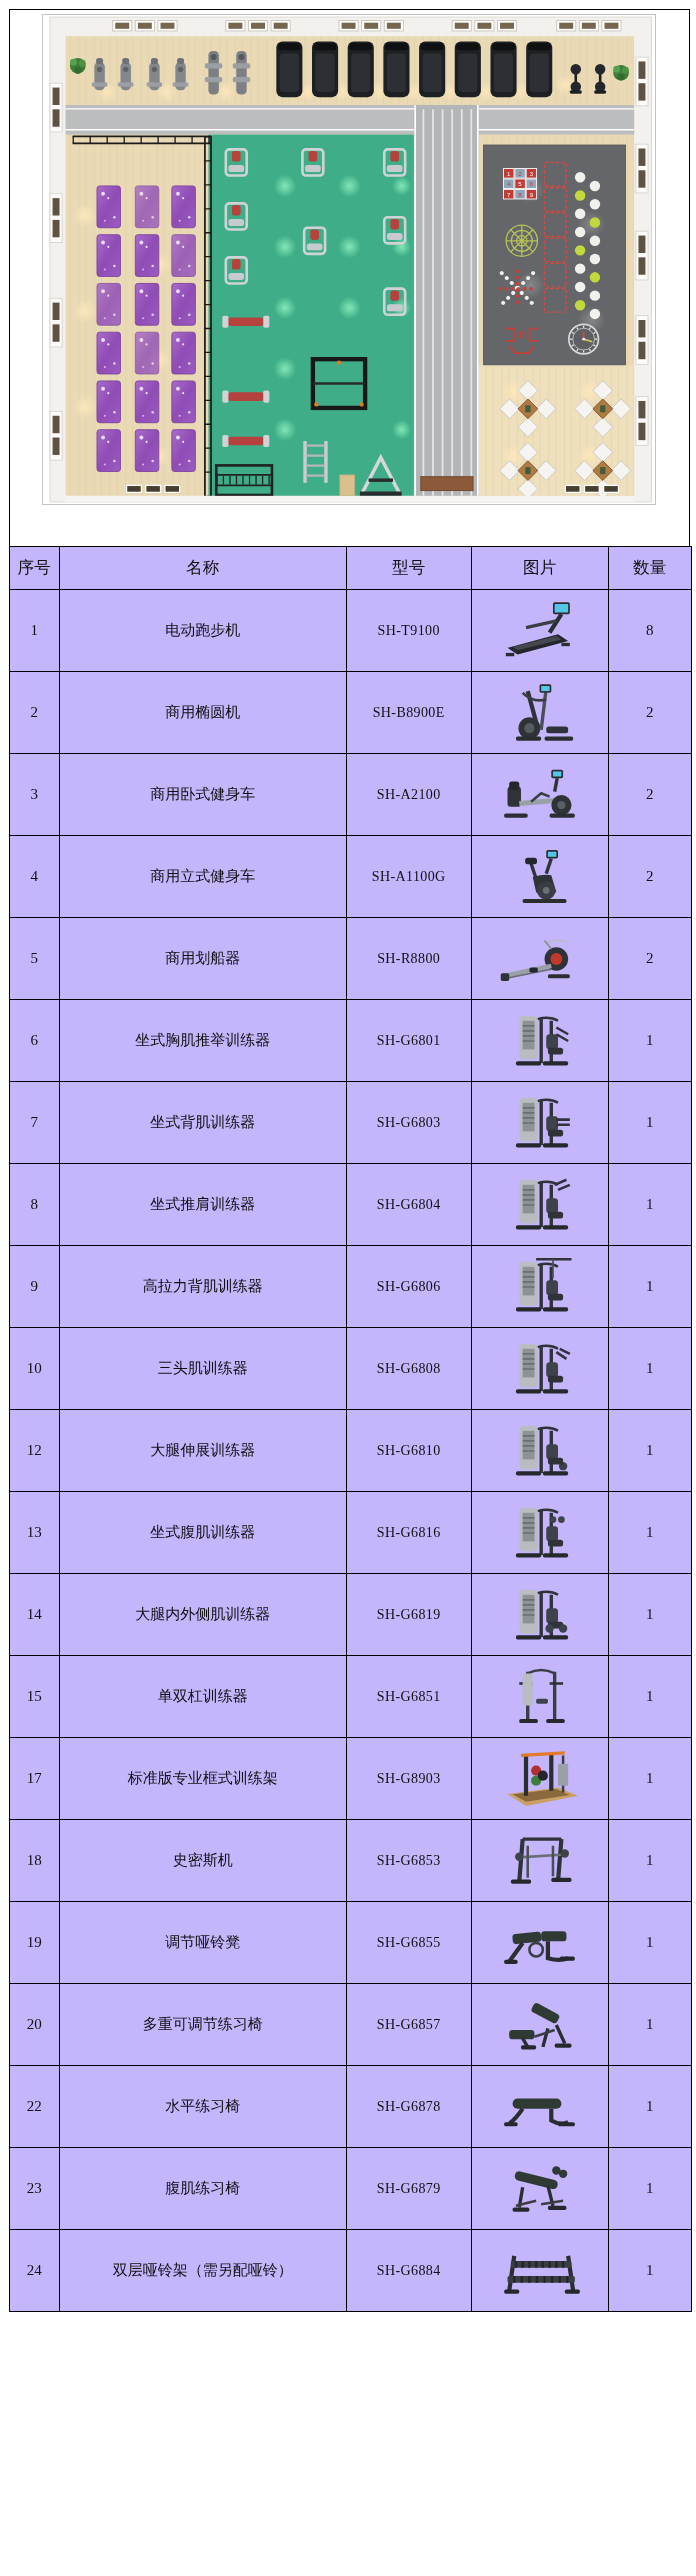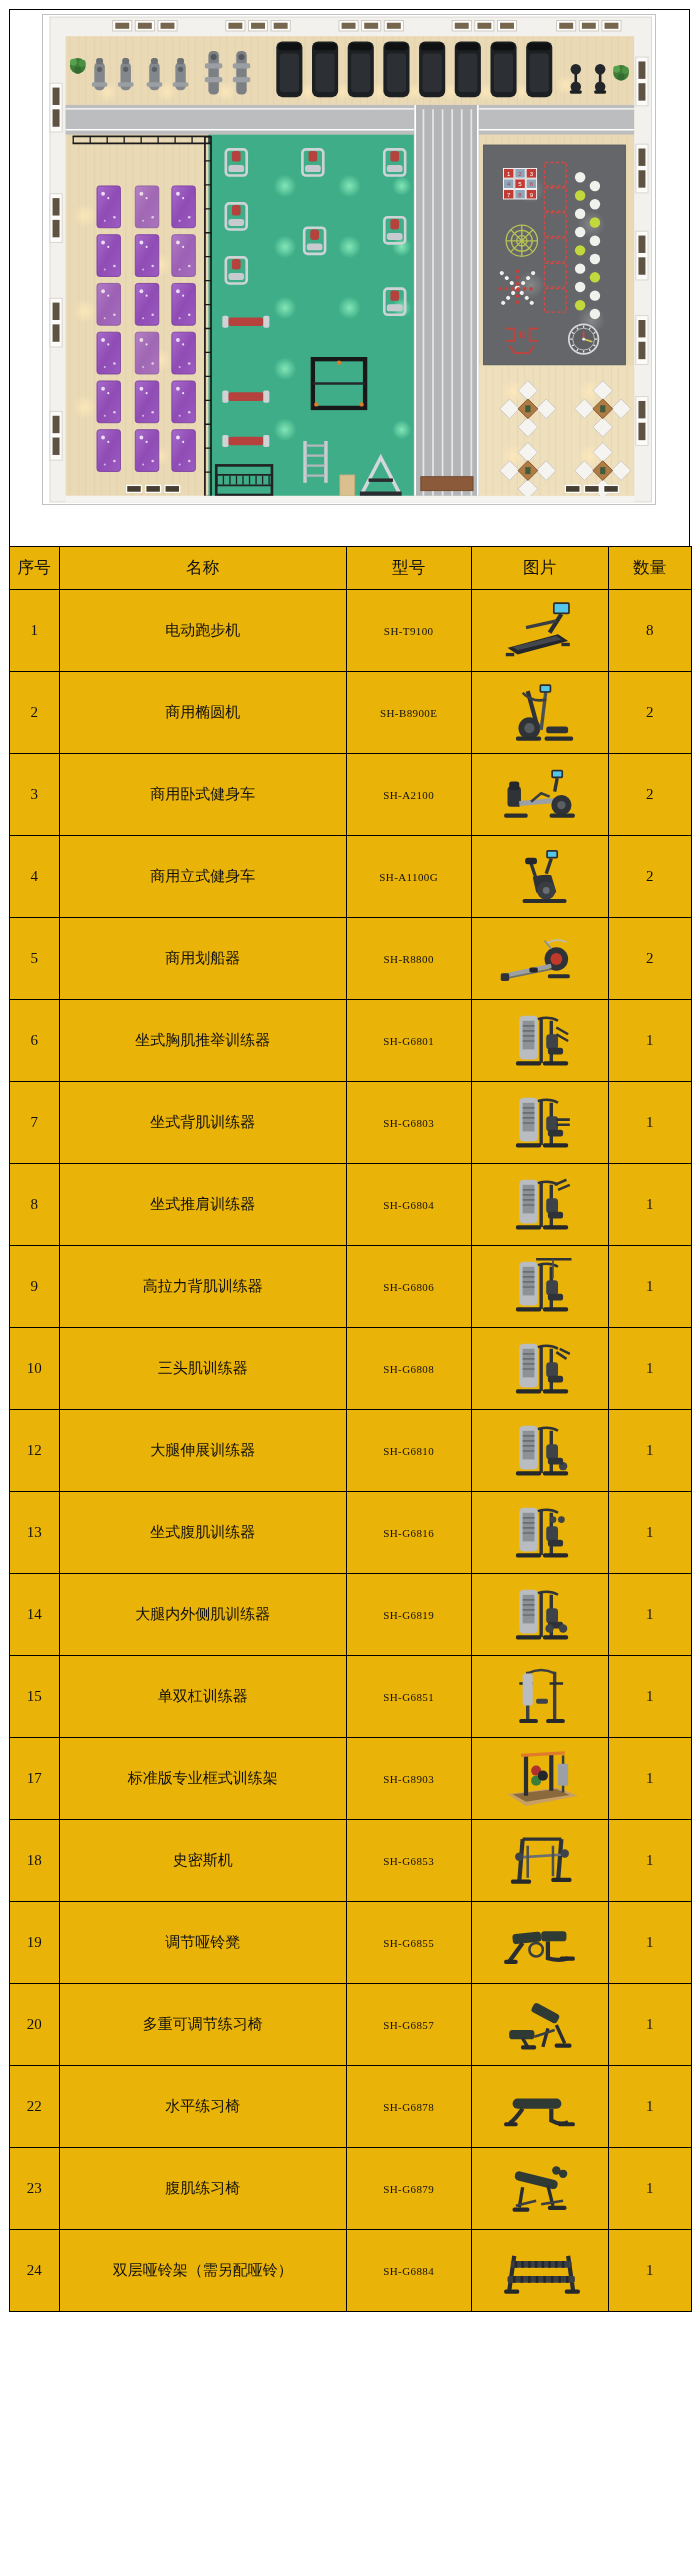--- a/index.html
+++ b/index.html
@@ -10,30 +10,30 @@
   .photo-cell{
     position:absolute;left:8.7px;top:8.7px;width:681px;height:538px;
     border:1.7px solid #000;border-bottom:none;box-sizing:border-box;background:#fff;
   }
   .photo-frame{
     position:absolute;left:32px;top:4.4px;width:612px;height:489px;
     border:0.9px solid #c2c2c2;background:#fff;
   }
   table.equip{
     position:absolute;left:8.7px;top:546px;width:681px;
-    border-collapse:collapse;table-layout:fixed;background:#eab308;
+    border-collapse:collapse;table-layout:fixed;background:#c4b5fd;
   }
   .equip th,.equip td{
     border:1.7px solid #000;text-align:center;vertical-align:middle;
     padding:0 3.5px;overflow:hidden;
   }
   .equip th{height:42px;font-weight:normal;font-size:16.6px;}
   .equip tr.data{height:82px;}
   .equip td{font-size:15px;}
-  .equip td.model{font-size:11px;letter-spacing:0.4px;}
+  .equip td.model{font-size:14px;letter-spacing:0.4px;}
   .thumb svg{display:block;margin:0 auto;}
 </style>
 </head>
 <body>
 
 <div class="photo-cell">
   <div class="photo-frame">
     <svg id="plan" viewBox="0 0 703 561" width="612" height="489">
       <defs>
         <radialGradient id="gw">

